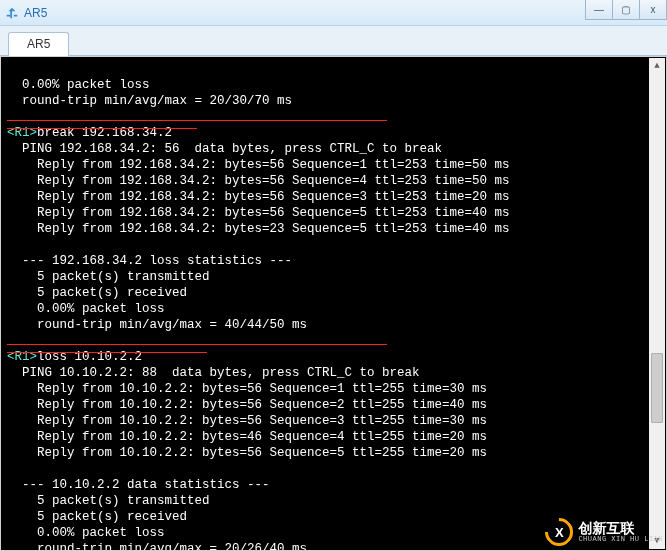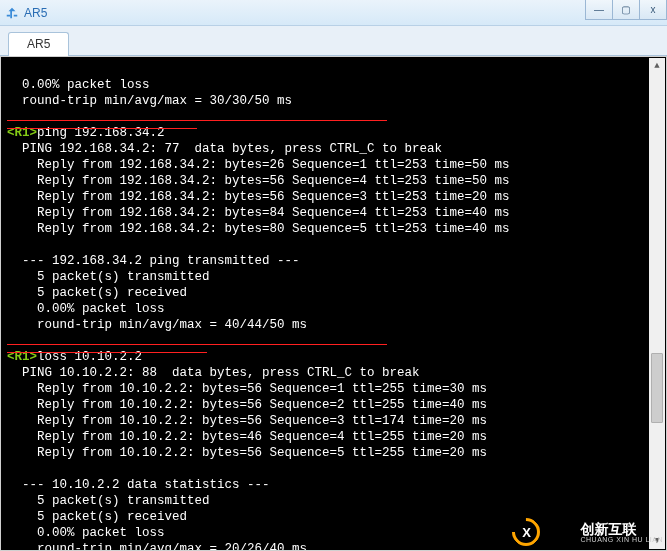--- a/index.html
+++ b/index.html
@@ -102,21 +102,21 @@
     .scroll-arrow {
       position: absolute;
       left: 2px; right: 2px;
       height: 16px;
       display: flex; align-items: center; justify-content: center;
       color: #606060;
       font-size: 9px;
     }
     .scroll-arrow.up { top: 0; }
     .scroll-arrow.down { bottom: 0; }
-    .prompt { color: #84cc16; font-weight: bold; }
+    .prompt { color: #5eead4; }
     .redline {
       position: absolute;
       height: 1px;
       background: #ff2020;
     }
     .watermark {
       position: absolute;
       right: 4px;
       bottom: 4px;
       display: flex;
@@ -140,21 +140,21 @@
       border-radius: 50%;
       transform: rotate(45deg);
     }
     .wm-logo span {
       position: relative;
       color: #fff;
       font-size: 13px;
       font-weight: bold;
       z-index: 1;
     }
-    .wm-text { font-family: Liberation Sans, sans-serif; color: #fff; line-height: 1; margin-left: 35px; }
+    .wm-text { font-family: Liberation Mono, monospace; color: #fff; line-height: 1; }
     .wm-cn { font-size: 14px; font-weight: bold; }
     .wm-en { font-size: 7px; letter-spacing: 0.5px; color: #ccc; }
   </style>
 </head>
 <body>
 
 <div class="titlebar">
   <span class="app-icon">
     <svg viewBox="0 0 16 16">
         <path d="M8 2 L12 6 L8 6 L8 14 L6 14 L6 6 L4 6 Z" fill="#3a8bd8"></path>
@@ -177,41 +177,41 @@
 </div>
 
 <div class="tabbar">
   <div class="tab">
     <span>AR5</span>
   </div>
 </div>
 
 <div class="terminal">
 <span>  0.00% packet loss</span>
-<span>  round-trip min/avg/max = 30/30/50 ms</span>
-
-<span class="prompt">&lt;R1&gt;</span><span>ping 192.168.34.2</span>
-<span>  PING 192.168.34.2: 77  data bytes, press CTRL_C to break</span>
-<span>    Reply from 192.168.34.2: bytes=26 Sequence=1 ttl=253 time=50 ms</span>
+<span>  round-trip min/avg/max = 20/30/70 ms</span>
+
+<span class="prompt">&lt;R1&gt;</span><span>break 192.168.34.2</span>
+<span>  PING 192.168.34.2: 56  data bytes, press CTRL_C to break</span>
+<span>    Reply from 192.168.34.2: bytes=56 Sequence=1 ttl=253 time=50 ms</span>
 <span>    Reply from 192.168.34.2: bytes=56 Sequence=4 ttl=253 time=50 ms</span>
 <span>    Reply from 192.168.34.2: bytes=56 Sequence=3 ttl=253 time=20 ms</span>
-<span>    Reply from 192.168.34.2: bytes=84 Sequence=4 ttl=253 time=40 ms</span>
-<span>    Reply from 192.168.34.2: bytes=80 Sequence=5 ttl=253 time=40 ms</span>
-
-<span>  --- 192.168.34.2 ping transmitted ---</span>
+<span>    Reply from 192.168.34.2: bytes=56 Sequence=5 ttl=253 time=40 ms</span>
+<span>    Reply from 192.168.34.2: bytes=23 Sequence=5 ttl=253 time=40 ms</span>
+
+<span>  --- 192.168.34.2 loss statistics ---</span>
 <span>    5 packet(s) transmitted</span>
 <span>    5 packet(s) received</span>
 <span>    0.00% packet loss</span>
 <span>    round-trip min/avg/max = 40/44/50 ms</span>
 
 <span class="prompt">&lt;R1&gt;</span><span>loss 10.10.2.2</span>
 <span>  PING 10.10.2.2: 88  data bytes, press CTRL_C to break</span>
 <span>    Reply from 10.10.2.2: bytes=56 Sequence=1 ttl=255 time=30 ms</span>
 <span>    Reply from 10.10.2.2: bytes=56 Sequence=2 ttl=255 time=40 ms</span>
-<span>    Reply from 10.10.2.2: bytes=56 Sequence=3 ttl=174 time=20 ms</span>
+<span>    Reply from 10.10.2.2: bytes=56 Sequence=3 ttl=255 time=30 ms</span>
 <span>    Reply from 10.10.2.2: bytes=46 Sequence=4 ttl=255 time=20 ms</span>
 <span>    Reply from 10.10.2.2: bytes=56 Sequence=5 ttl=255 time=20 ms</span>
 
 <span>  --- 10.10.2.2 data statistics ---</span>
 <span>    5 packet(s) transmitted</span>
 <span>    5 packet(s) received</span>
 <span>    0.00% packet loss</span>
 <span>    round-trip min/avg/max = 20/26/40 ms</span>
 
   

